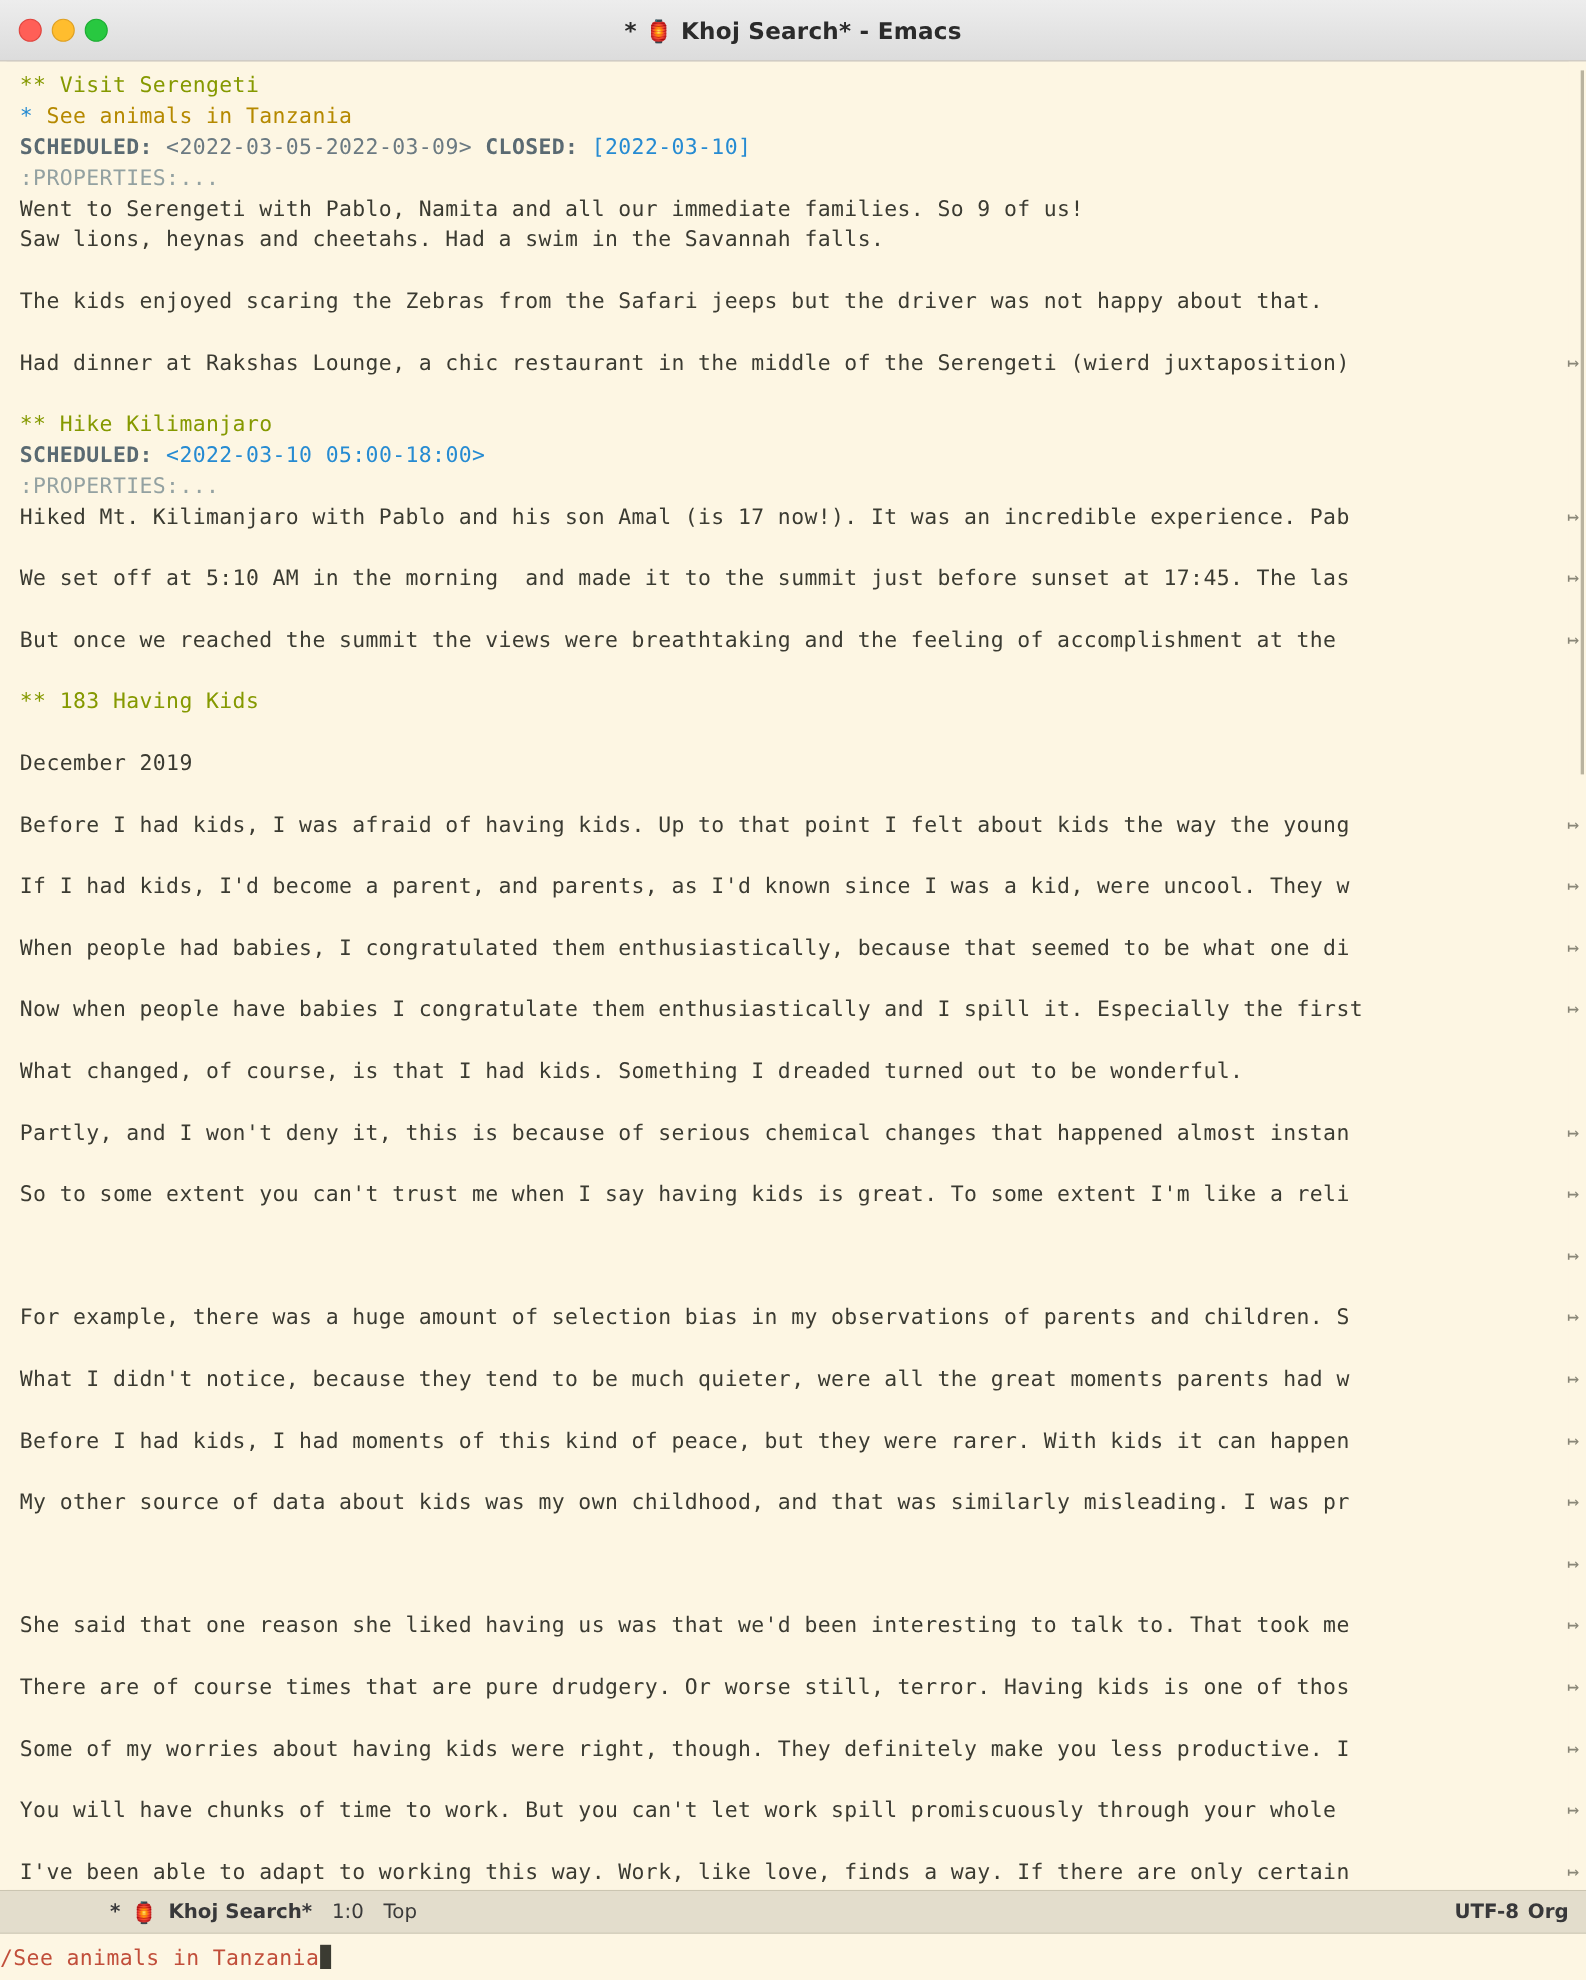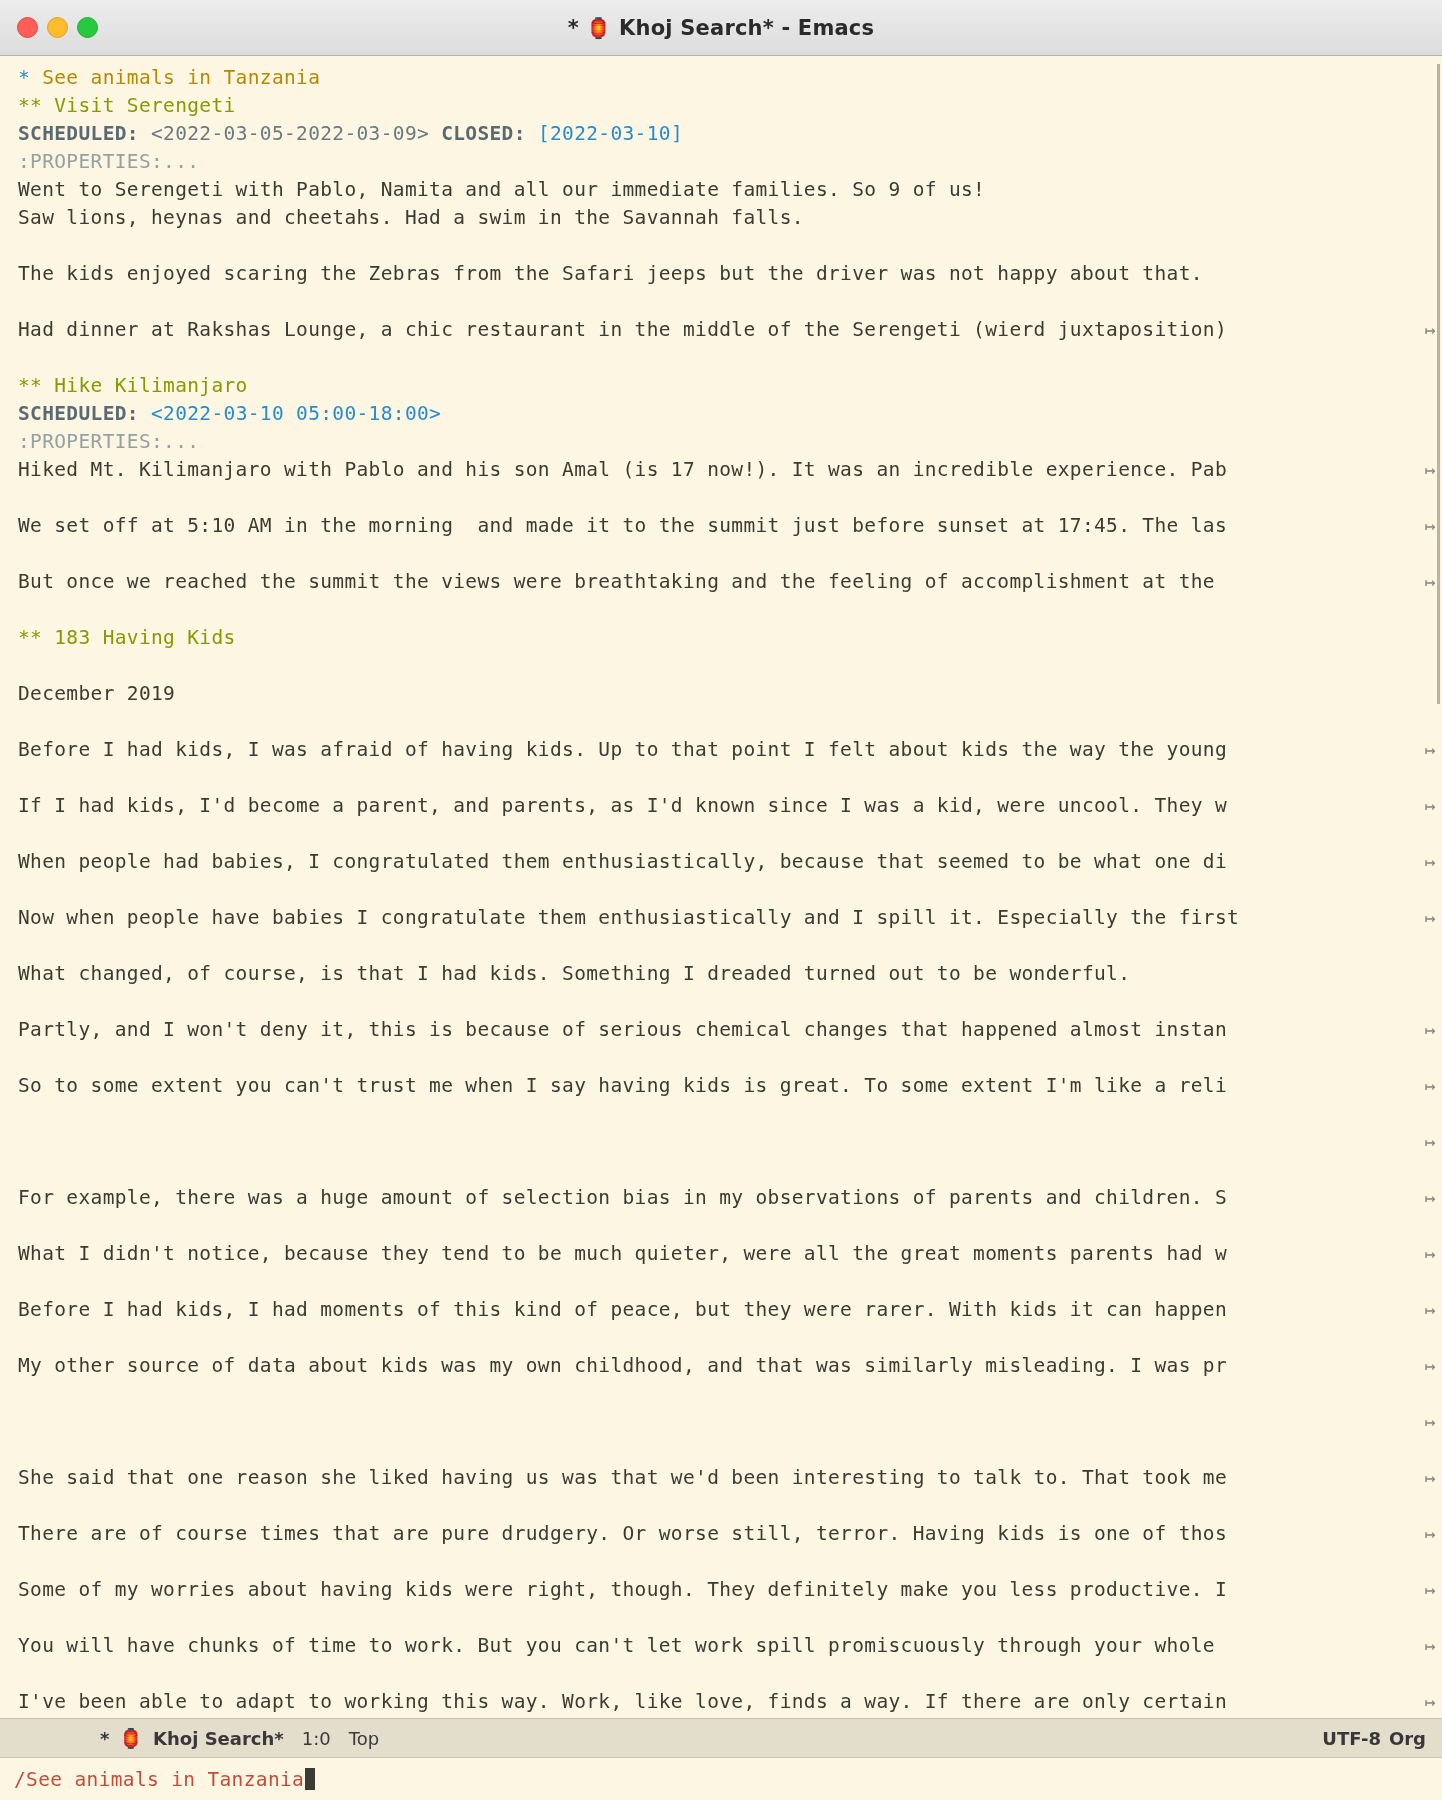--- a/index.html
+++ b/index.html
@@ -158,21 +158,20 @@
   }
   .ml-buffer-icon { font-size: 19px; }
 
   
   .minibuffer {
     height: 42px;
     min-height: 42px;
     background: #fdf6e3;
     display: flex;
     align-items: center;
-    padding-left: 14px;
     font-size: 19.5px;
     color: #c14e3a;
     letter-spacing: 0.35px;
   }
   .cursor-block {
     display: inline-block;
     width: 10px;
     height: 22px;
     background: #3b3b32;
     vertical-align: -4px;
@@ -196,23 +195,23 @@
     </div>
   </div>
 
   <div class="buffer">
     <div class="left-bar"></div>
     <div class="fringe-col"></div>
     <div class="scroll-tick" style="top:8px;height:640px;"></div>
 
     <div class="lines">
 
+      <div class="line h2"><span>** Visit Serengeti</span></div>
+
       <div class="line h1"><span class="star">*</span><span> See animals in Tanzania</span></div>
-
-      <div class="line h2"><span>** Visit Serengeti</span></div>
       <div class="line"><span class="kw">SCHEDULED: </span><span class="ts">&lt;2022-03-05-2022-03-09&gt;</span><span class="kw"> CLOSED: </span><span class="tslink">[2022-03-10]</span></div>
       <div class="line props">:PROPERTIES:...</div>
       <div class="line body">Went to Serengeti with Pablo, Namita and all our immediate families. So 9 of us!</div>
       <div class="line body">Saw lions, heynas and cheetahs. Had a swim in the Savannah falls.</div>
       <div class="line blank"></div>
       <div class="line body">The kids enjoyed scaring the Zebras from the Safari jeeps but the driver was not happy about that.</div>
       <div class="line blank"></div>
       <div class="line body"><span>Had dinner at Rakshas Lounge, a chic restaurant in the middle of the Serengeti (wierd juxtaposition)</span><span class="cont">↦</span></div>
       <div class="line blank"></div>
 

